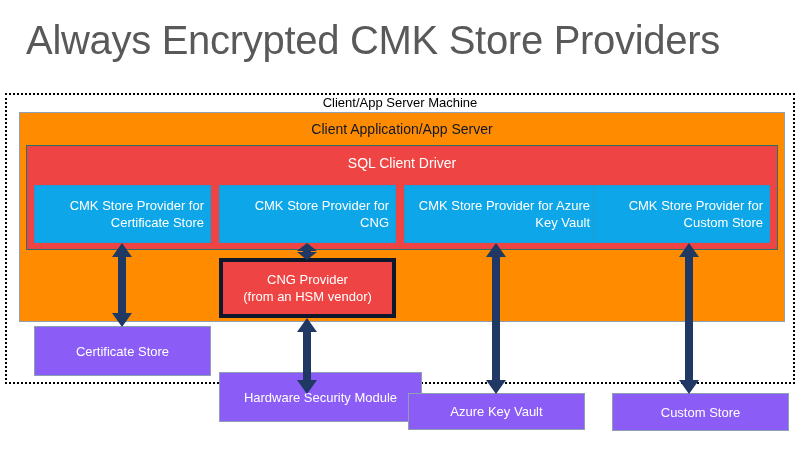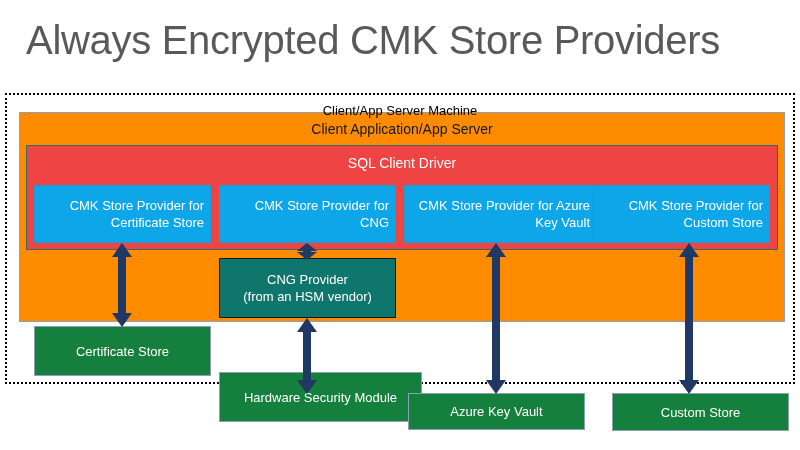--- a/index.html
+++ b/index.html
@@ -44,21 +44,20 @@
     position: absolute;
     left: 5px;
     top: 94px;
     width: 790px;
     height: 18px;
     line-height: 18px;
     text-align: center;
     font-size: 13px;
     color: #000000;
     z-index: 4;
-    margin-top: 8px;
   }
 
   
   #client-app-server {
     position: absolute;
     left: 19px;
     top: 112px;
     width: 766px;
     height: 210px;
     background: #FF8C00;
@@ -121,38 +120,38 @@
   #cmk-provider-2 { left: 404px; width: 193px; }
   #cmk-provider-3 { left: 593px; width: 177px; }
 
   
   #cng-provider {
     position: absolute;
     left: 219px;
     top: 258px;
     width: 177px;
     height: 60px;
-    background: #0f766e;
-    border: 1px solid #0f172a;
+    background: #ef4444;
+    border: 4px solid #0f172a;
     box-sizing: border-box;
     z-index: 4;
     display: flex;
     align-items: center;
     justify-content: center;
     text-align: center;
     font-size: 13px;
     line-height: 17px;
     color: #ffffff;
     padding: 0 4px;
   }
 
   
   .store-box {
     position: absolute;
-    background: #15803d;
+    background: #8b5cf6;
     border: 1px solid #8CA0B3;
     box-sizing: border-box;
     z-index: 5;
     display: flex;
     align-items: center;
     justify-content: center;
     text-align: center;
     font-size: 13px;
     line-height: 17px;
     color: #ffffff;

